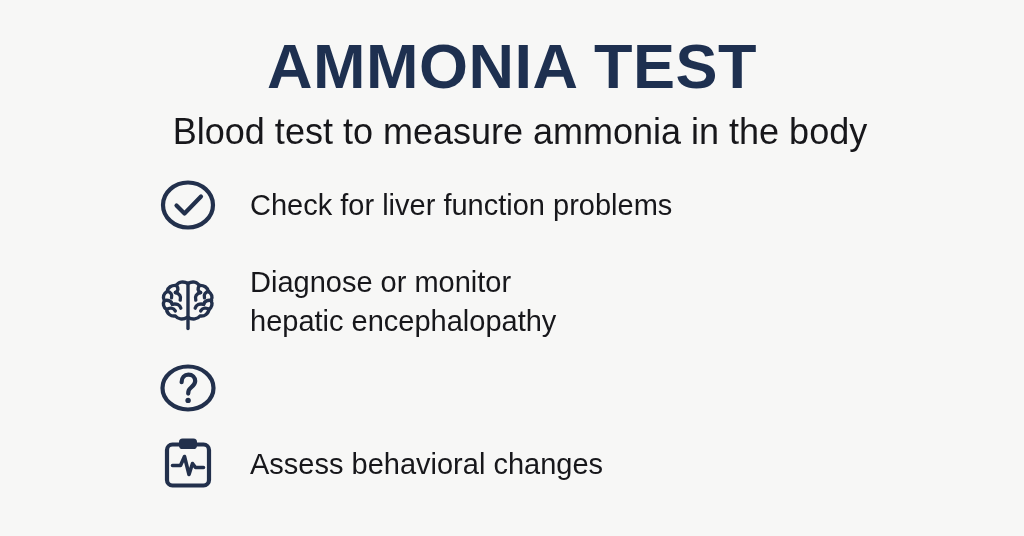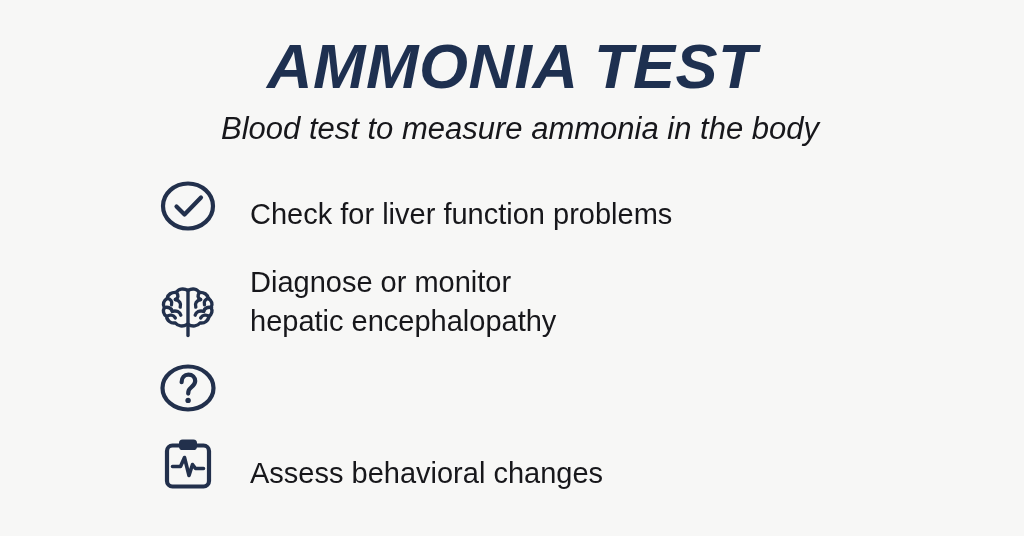--- a/index.html
+++ b/index.html
@@ -21,54 +21,53 @@
     box-sizing: border-box;
   }
 
   
   .header {
     position: absolute;
     top: 34px;
     left: 0;
     width: 1024px;
     text-align: center;
-    font-style: italic;
   }
   .title {
     font-family: "Liberation Sans", sans-serif;
     font-size: 63px;
     font-weight: 700;
     letter-spacing: 0.5px;
     color: #1e3050;
     line-height: 1.02;
     margin: 0;
     white-space: nowrap;
   }
   .subtitle {
     font-family: "Liberation Sans", sans-serif;
-    font-size: 31px;
+    font-size: 36px;
     font-weight: 400;
     color: #17171b;
     line-height: 1.1;
     margin: 14px 0 0 0;
     white-space: nowrap;
     padding-left: 16px;
   }
 
   
   .bullets {
     position: absolute;
     top: 172px;
     left: 152px;
     width: 830px;
   }
   .bullet-row {
     position: relative;
     display: flex;
-    align-items: flex-end;
+    align-items: center;
     min-height: 62px;
   }
   .bullet-row.r1 { margin-top: 0; }
   .bullet-row.r2 { margin-top: 28px; }
   .bullet-row.r3 { margin-top: 14px; }
   .bullet-row.r4 { margin-top: 14px; }
 
   .bullet-icon {
     flex: 0 0 auto;
     width: 72px;

